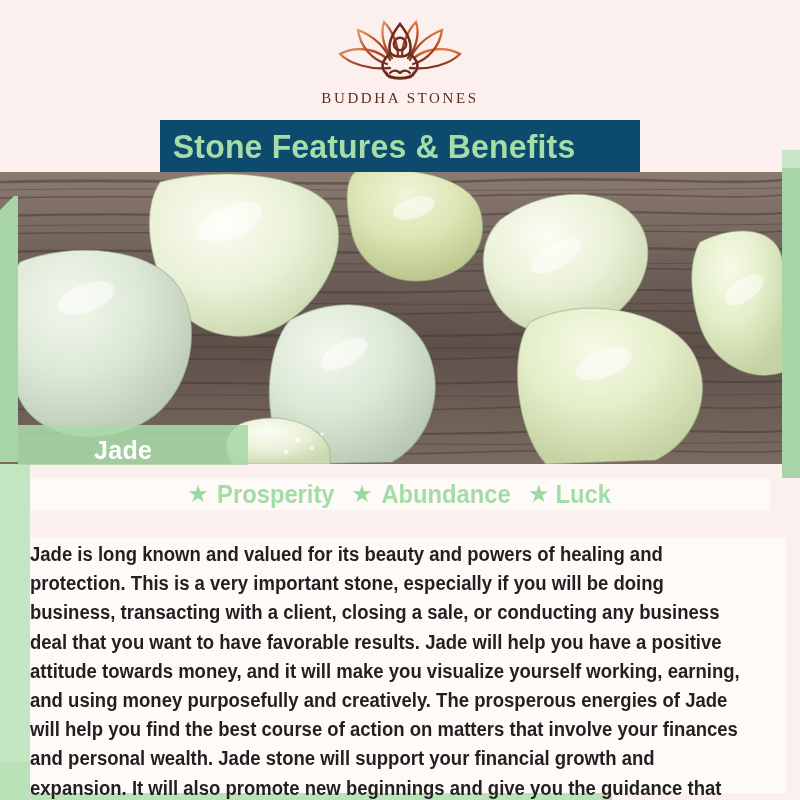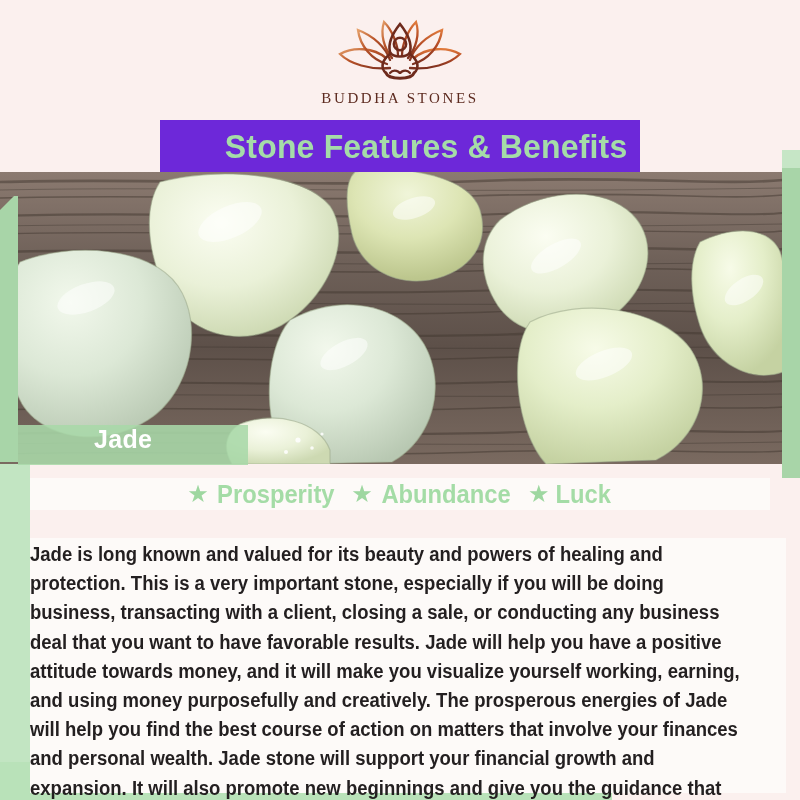--- a/index.html
+++ b/index.html
@@ -37,25 +37,25 @@
     letter-spacing: 2.6px;
     color: #5d2b20;
     font-weight: 400;
   }
 
   
   #title-banner {
     position: absolute;
     left: 160px; top: 120px;
     width: 480px; height: 52px;
-    background: #6d28d9;
+    background: #0c4a6e;
     z-index: 6;
     display: flex;
     align-items: center;
-    justify-content: flex-end;
+    justify-content: flex-start;
   }
   #title-text {
     font-family: "Liberation Sans Narrow", "Liberation Sans", sans-serif;
     font-weight: bold;
     font-size: 34px;
     color: #a5dca8;
     letter-spacing: 0.2px;
     transform: scaleX(0.94);
     white-space: nowrap;
   }
@@ -103,21 +103,21 @@
   #photo svg { display: block; }
 
   
   #jade-label {
     position: absolute;
     left: 18px; top: 425px;
     width: 230px; height: 40px;
     background: rgba(168, 216, 168, 0.88);
     z-index: 5;
     display: flex;
-    align-items: flex-start;
+    align-items: flex-end;
   }
   #jade-label-text {
     margin-left: 76px;
     color: #ffffff;
     font-size: 25px;
     font-weight: bold;
     letter-spacing: 0.3px;
   }
 
   

